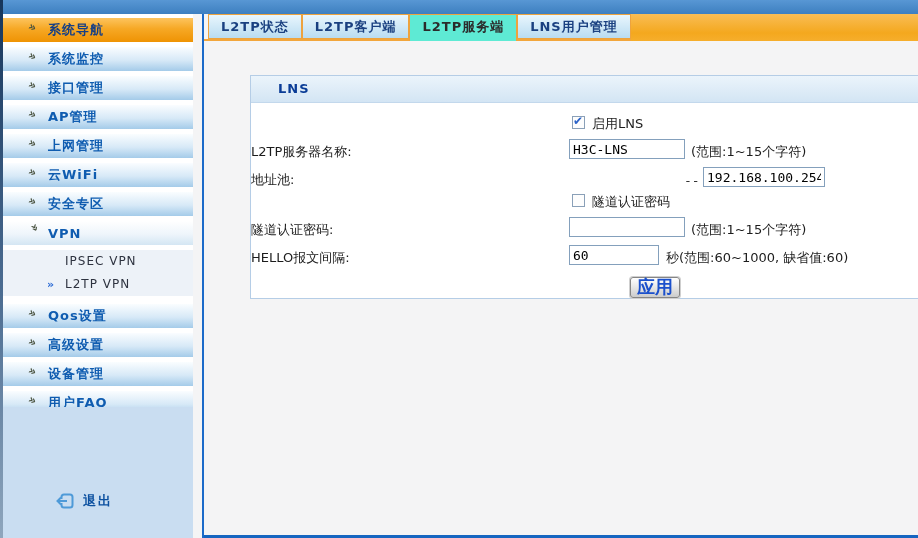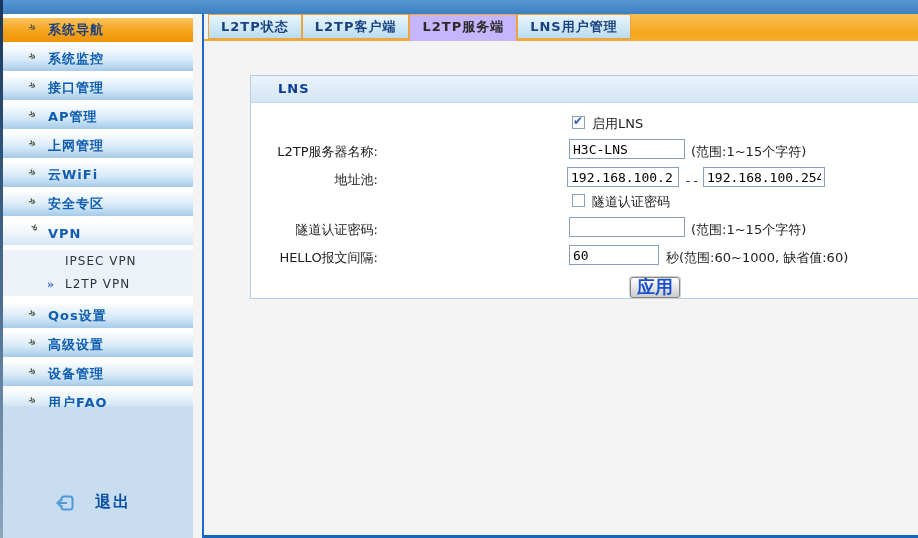--- a/index.html
+++ b/index.html
@@ -29,57 +29,57 @@
     transform:rotate(28deg); font-size:12px; color:#49523f;
     letter-spacing:-2px; font-weight:bold; flex:none; }
   .side-item.expanded .chev { transform:rotate(62deg); }
   .submenu { background:#edf2f8; margin-bottom:8px; }
   .sub-item { position:relative; height:23px; line-height:23px; font-size:12px;
     color:#2e3340; padding-left:62px; cursor:pointer; letter-spacing:1px; }
   .sub-chev { position:absolute; left:44px; top:0; color:#2a6ad4;
     font-weight:bold; font-size:11px; letter-spacing:-2px; }
   .side-fill { position:absolute; left:0; top:393px; width:190px; height:131px;
     background:#c9ddf1; }
-  .logout { position:absolute; left:52px; top:478px; display:flex; gap:21px;
-    align-items:center; color:#0b50a0; font-weight:bold; font-size:16px;
+  .logout { position:absolute; left:52px; top:478px; display:flex; gap:9px;
+    align-items:center; color:#0b50a0; font-weight:bold; font-size:13px;
     letter-spacing:2px; cursor:pointer; }
   .logout svg { display:block; }
 
   
   .divider { position:absolute; left:202px; top:14px; width:2px; height:524px;
     background:#1b6ac9; z-index:5; }
   .bottombar { position:absolute; left:204px; top:535px; width:714px; height:3px;
     background:#1565c0; }
 
   
   .tabbar { position:absolute; left:204px; top:14px; width:714px; height:27px;
     display:flex; align-items:flex-start; }
   .tabbar::after { content:""; position:absolute; left:0; right:0; top:25px;
     height:2px; background:#f2a63c; z-index:0; }
   .tab { position:relative; z-index:1; height:25px; margin-right:0;
     padding:0 12px; line-height:23px; border:1px solid #eda33e;
     background:linear-gradient(#e9f6fd,#b9dcf1); color:#1a4080;
     font-weight:bold; font-size:13px; letter-spacing:1px; cursor:pointer;
     white-space:nowrap; }
   .tab:first-child { margin-left:4px; }
-  .tab.active { height:27px; z-index:2; background:#c4b5fd; color:#2b2b2b;
+  .tab.active { height:27px; z-index:2; background:#5eead4; color:#2b2b2b;
     border-bottom:none; }
   .tab-fill { flex:1; height:27px; z-index:1;
     background:linear-gradient(#f9bd55,#f4a81e 70%,#f6ae2c); }
 
   
   .panel { position:absolute; left:250px; top:75px; width:668px; height:224px;
     background:#ffffff; border:1px solid #b5cde6; border-right:none; }
   .panel-header { height:27px; line-height:26px;
     background:linear-gradient(#ebf4fb,#d3e5f4);
     border-bottom:1px solid #c3d8ec; padding-left:27px;
     color:#0a3c96; font-weight:bold; font-size:13px; letter-spacing:1px; }
   .panel-body { position:relative; height:195px; }
 
-  .flabel { position:absolute; left:0; width:127px; text-align:right;
+  .flabel { position:absolute; left:0; width:127px; 
     font-size:13px; color:#1c1c1c; white-space:nowrap; }
   .fhint { position:absolute; font-size:13px; color:#1c1c1c; white-space:nowrap; }
   .inp { position:absolute; height:20px; border:1px solid #84a0bc;
     background:#fff; font:13px "DejaVu Sans Mono", monospace;
     padding:0 3px; color:#000; }
   .cb { position:absolute; width:13px; height:13px; border:1px solid #8aa0b8;
     background:#fdfdfd; cursor:pointer; }
   .cb.checked::after { content:"\2714"; position:absolute; left:0px; top:-3px;
     color:#2a62c8; font-size:12px; }
   .cblabel { position:absolute; font-size:13px; color:#1c1c1c; cursor:default;text-align:center; }
@@ -189,21 +189,20 @@
     <div class="panel-body">
 
       <span class="cb checked" style="left:321px; top:13px;"></span>
       <span class="cblabel" style="left:341px; top:12px;">启用LNS</span>
 
       <span class="flabel" style="top:40px;">L2TP服务器名称:</span>
       <input class="inp" style="left: 318px; top: 36px; width: 116px;" value="H3C-LNS">
       <span class="fhint" style="left:440px; top:40px;">(范围:1~15个字符)</span>
 
       <span class="flabel" style="top:68px;">地址池:</span>
-      <input class="inp" style="left: 316px; top: 64px; width: 112px;" value="192.168.100.2">
       <span class="pool-sep" style="left:433px; top:70px;">--</span>
       <input class="inp" style="left: 452px; top: 64px; width: 122px;" value="192.168.100.254">
 
       <span class="cb" style="left:321px; top:91px;"></span>
       <span class="cblabel" style="left:341px; top:90px;">隧道认证密码</span>
 
       <span class="flabel" style="top:118px;">隧道认证密码:</span>
       <input class="inp" style="left: 318px; top: 114px; width: 116px;" value="">
       <span class="fhint" style="left:440px; top:118px;">(范围:1~15个字符)</span>
 

